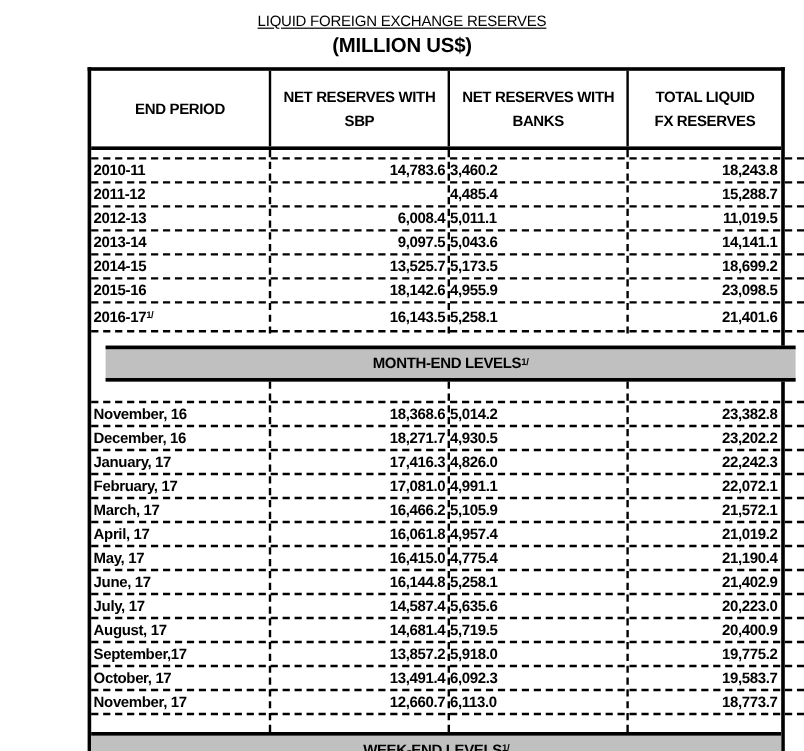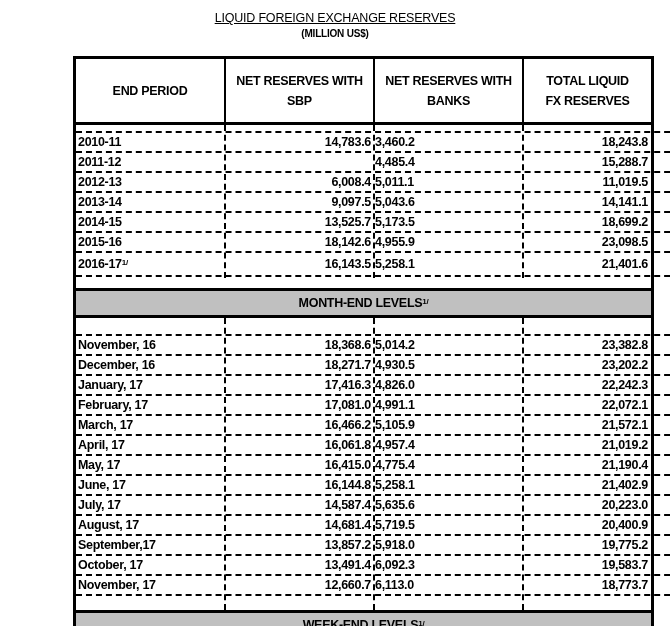--- a/index.html
+++ b/index.html
@@ -1,21 +1,21 @@
 <!DOCTYPE html>
 <html><head>
 <meta charset="utf-8">
 <style>
   html, body { margin:0; padding:0; background:#ffffff; }
   body { width:670px; height:626px; overflow:hidden; position:relative;
          font-family:"Liberation Sans", sans-serif; color:#000; }
   .title { position:absolute; left:0; width:670px; top:11px; text-align:center;
            font-weight:normal; font-size:12.5px; text-decoration:underline; letter-spacing:-0.2px; }
   .subtitle { position:absolute; left:0; width:670px; top:28px; text-align:center;
-              font-weight:bold; font-size:10px; letter-spacing:-0.2px; }
+              font-weight:bold; font-size:17px; letter-spacing:-0.2px; }
   .tbl { position:absolute; left:73px; top:56px; width:581px; height:580px;
          border-left:3px solid #000; border-right:3px solid #000; border-top:3px solid #000; box-sizing:border-box; }
   .hdr { position:absolute; left:0; top:0; width:575px; height:63px; border-bottom:3px solid #000; box-sizing:content-box; }
   .hcell { position:absolute; top:0; height:63px; display:flex; align-items:center; justify-content:center;
            text-align:center; font-weight:bold; font-size:12.5px; line-height:20px; letter-spacing:-0.3px; }
   .vline-solid { position:absolute; top:0; width:2px; height:63px; background:#000; }
   .body-area { position:absolute; left:0; width:575px; }
   .vdash { position:absolute; width:0; border-left:2px dashed #000; }
   .row { position:absolute; left:0; width:634px; height:20px; border-bottom:2px dashed #000; box-sizing:border-box; }
   .row.tall { height:24px; }
@@ -151,21 +151,21 @@
           <span>16,143.5</span>
         </div>
         <div class="cell c2">
           <span>5,258.1</span>
         </div>
         <div class="cell c3">
           <span>21,401.6</span>
         </div>
       </div>
     </div>
-  <div class="band" style="top:229px;">
+  <div class="band" style="top:229px;margin-left:12px;">
     <span>MONTH-END LEVELS</span>
       <sup>1/</sup>
   </div>
   <div id="monthly-section" class="body-area" style="top:259px;height:292px;">
       <div class="row" style="top: -2px; height: 20px;"></div>
       <div class="vdash" style="left: 148px; top: 0px; height: 100%;"></div>
       <div class="vdash" style="left: 297px; top: 0px; height: 100%;"></div>
       <div class="vdash" style="left: 446px; top: 0px; height: 100%;"></div>
       <div class="row" style="top: 18px;">
         <div class="cell c0">

